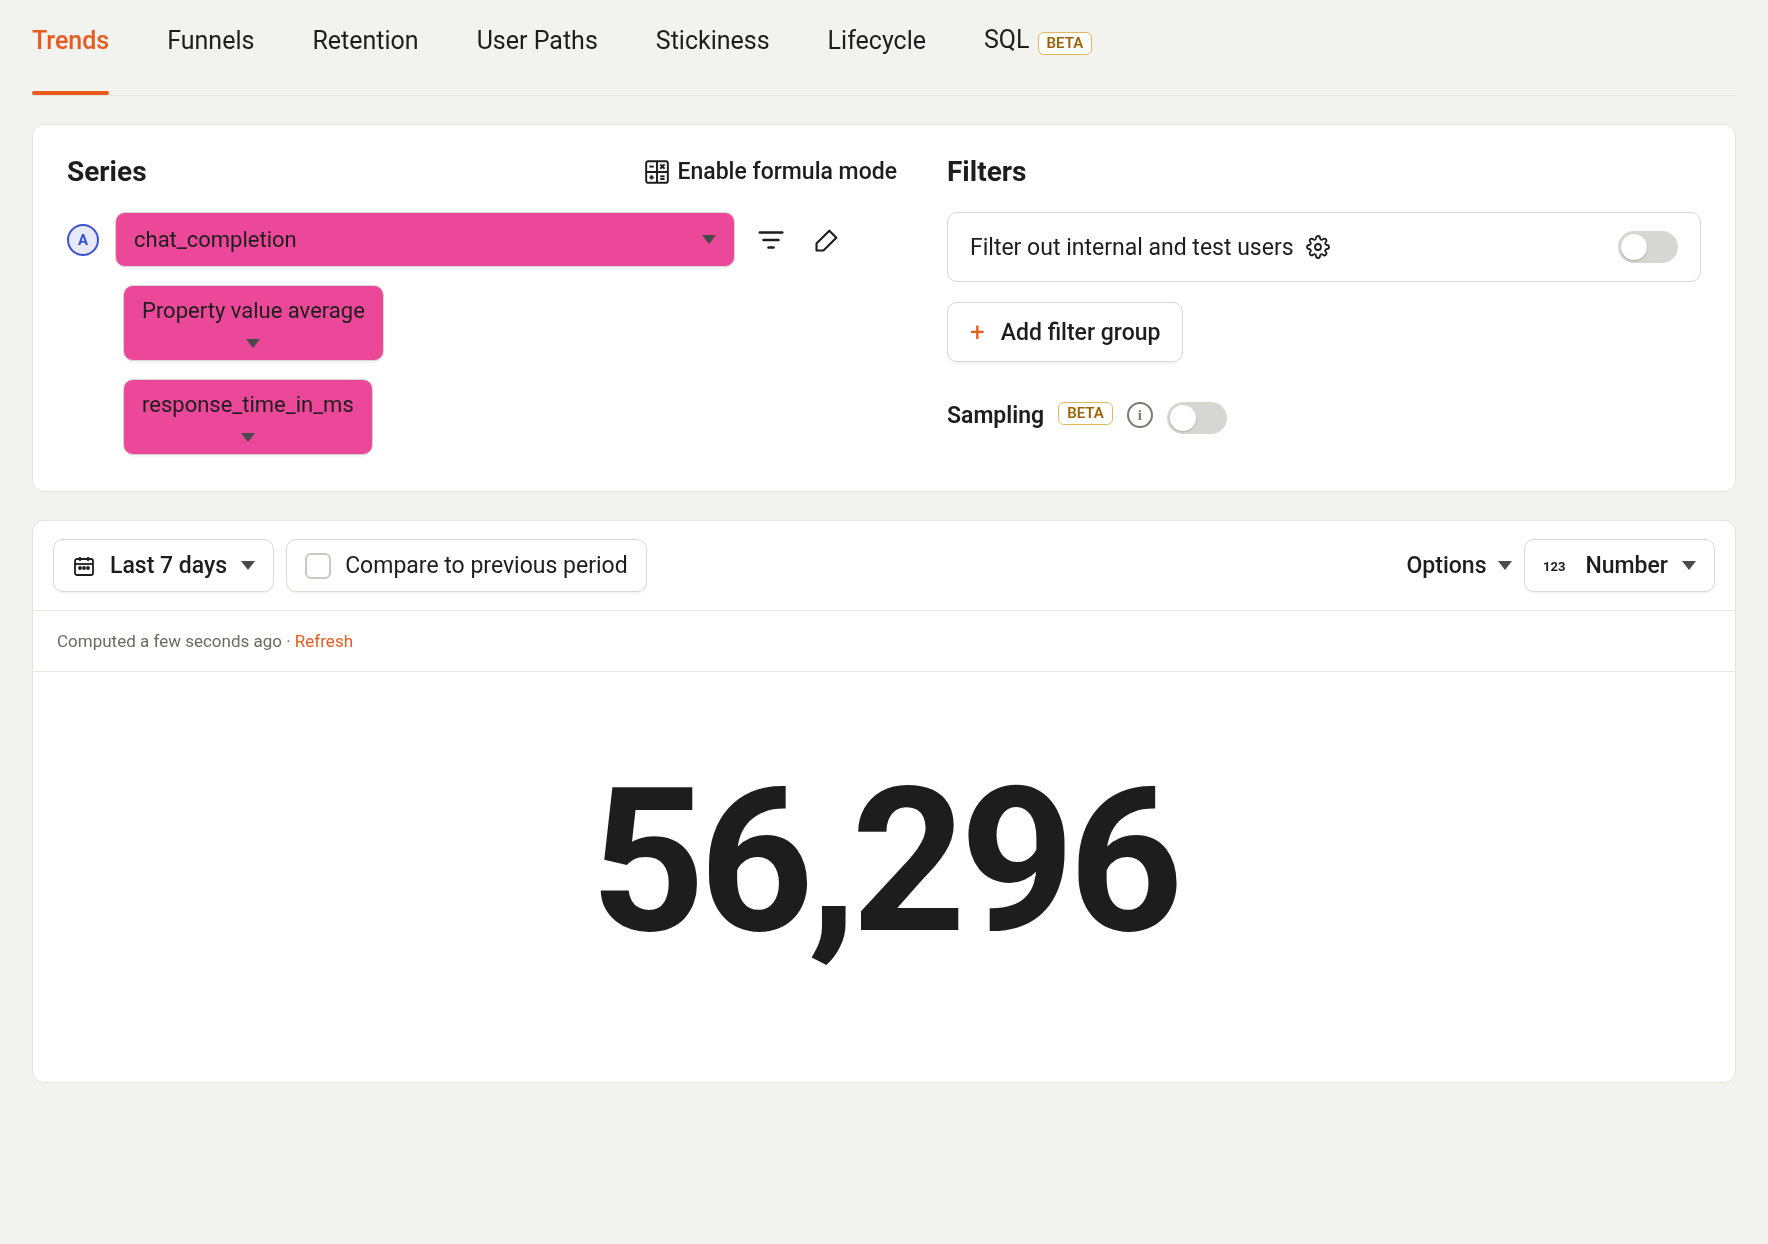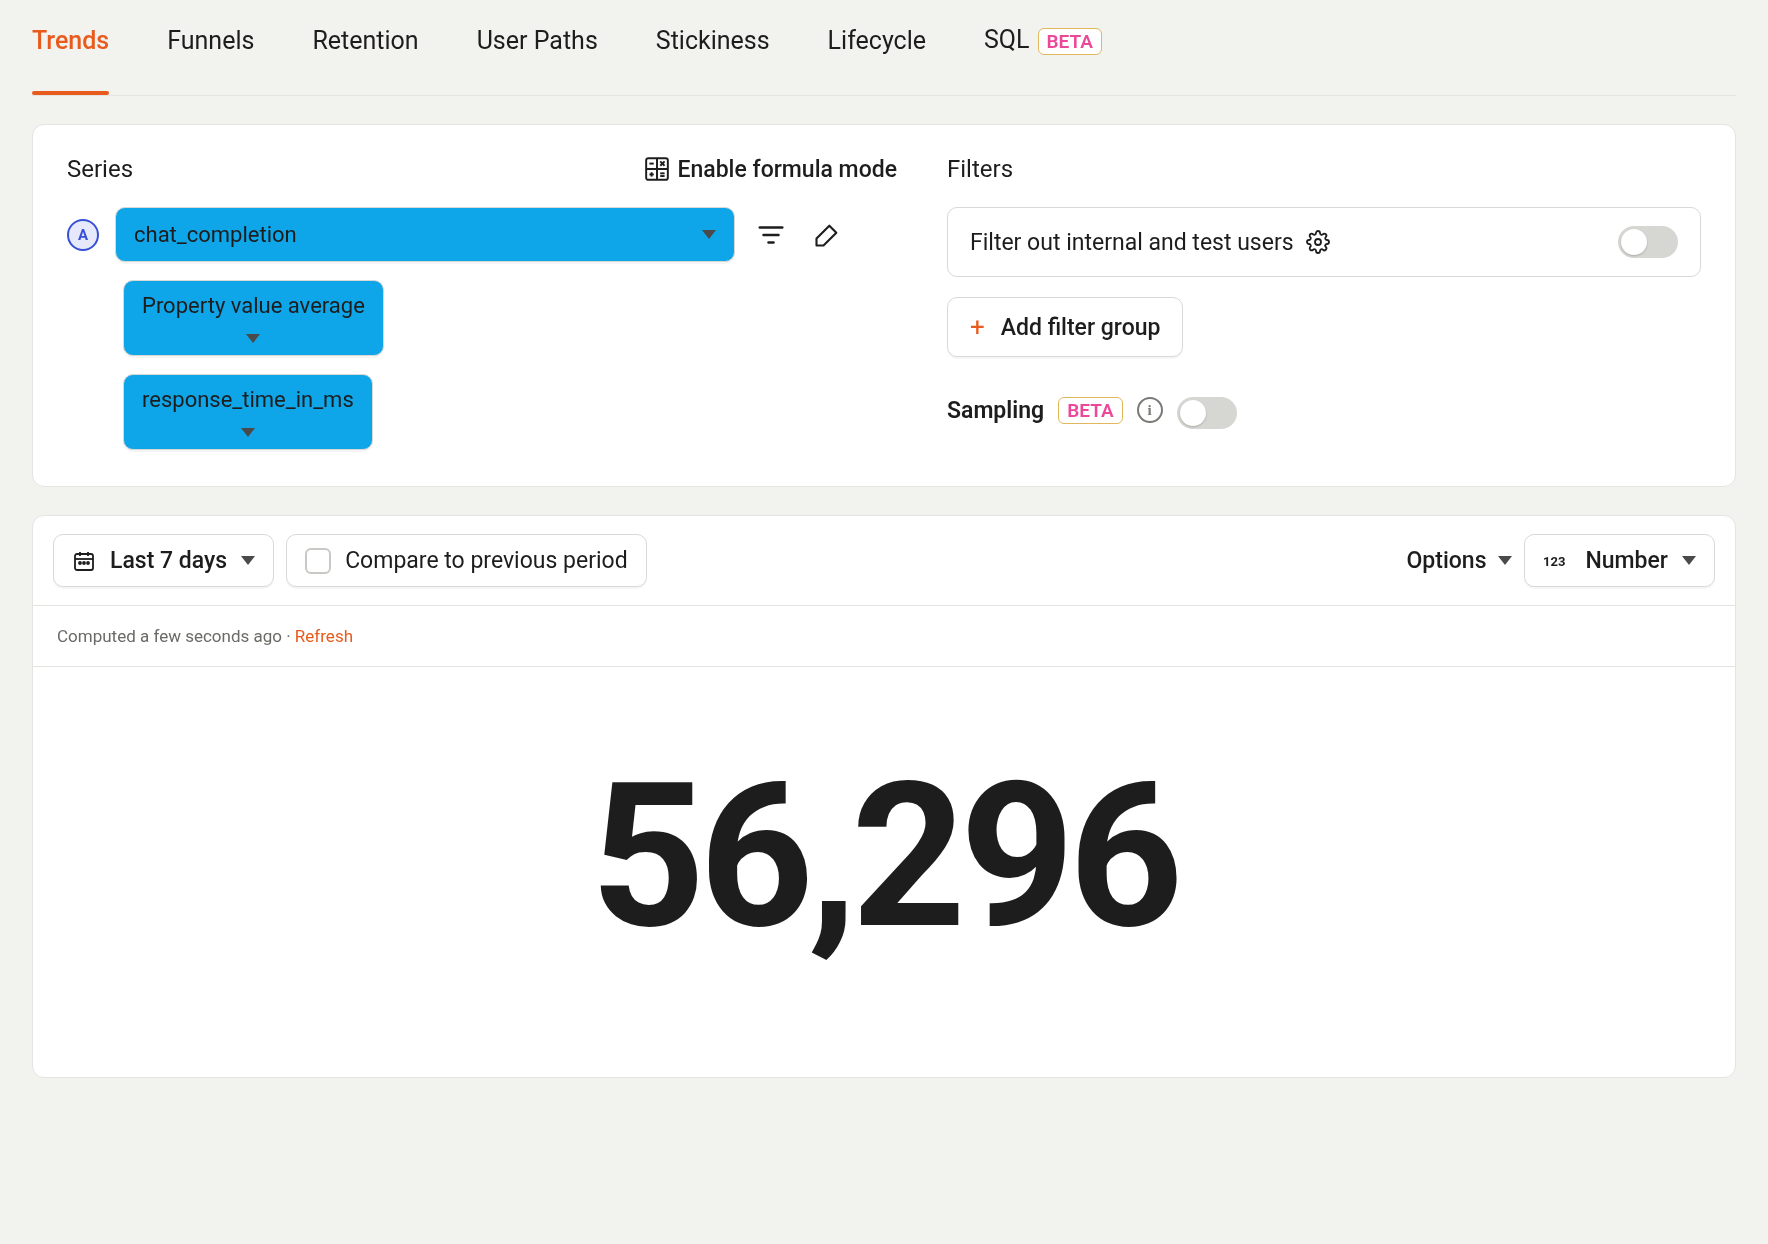--- a/index.html
+++ b/index.html
@@ -39,23 +39,23 @@
   .tab.active::after {
     content: "";
     position: absolute;
     left: 0; right: 0; bottom: -1px;
     height: 4px;
     background: #e85b1d;
     border-radius: 2px;
   }
   .beta-badge {
     display: inline-block;
-    font-size: 19px;
+    font-size: 15px;
     font-weight: 600;
-    color: #ec4899;
+    color: #a16207;
     border: 1.5px solid #e2b85c;
     border-radius: 6px;
     padding: 3px 8px;
     background: #fff;
     line-height: 1;
   }
 
   
   .panel {
     background: #fff;
@@ -72,22 +72,22 @@
   }
   .series-col { flex: 0 0 830px; }
   .filters-col { flex: 1; }
   .col-header-row {
     display: flex;
     justify-content: space-between;
     align-items: center;
     margin-bottom: 24px;
   }
   .col-title {
-    font-size: 24px;
-    font-weight: 400;
+    font-size: 28px;
+    font-weight: 700;
   }
   .formula-btn {
     display: flex;
     align-items: center;
     gap: 8px;
     font-size: 23px;
     font-weight: 500;
     cursor: pointer;
   }
 
@@ -104,21 +104,21 @@
     background: #e6e9fb;
     display: flex;
     align-items: center;
     justify-content: center;
     font-size: 15px;
     font-weight: 700;
     color: #3850d6;
     flex-shrink: 0;
   }
   .select {
-    background: #0ea5e9;
+    background: #ec4899;
     border: 1px solid #d8d8d4;
     border-radius: 10px;
     padding: 14px 18px;
     font-size: 22px;
     display: flex;
     align-items: center;
     justify-content: space-between;
     gap: 16px;
     cursor: pointer;
     box-shadow: 0 2px 0 rgba(0,0,0,0.04);

